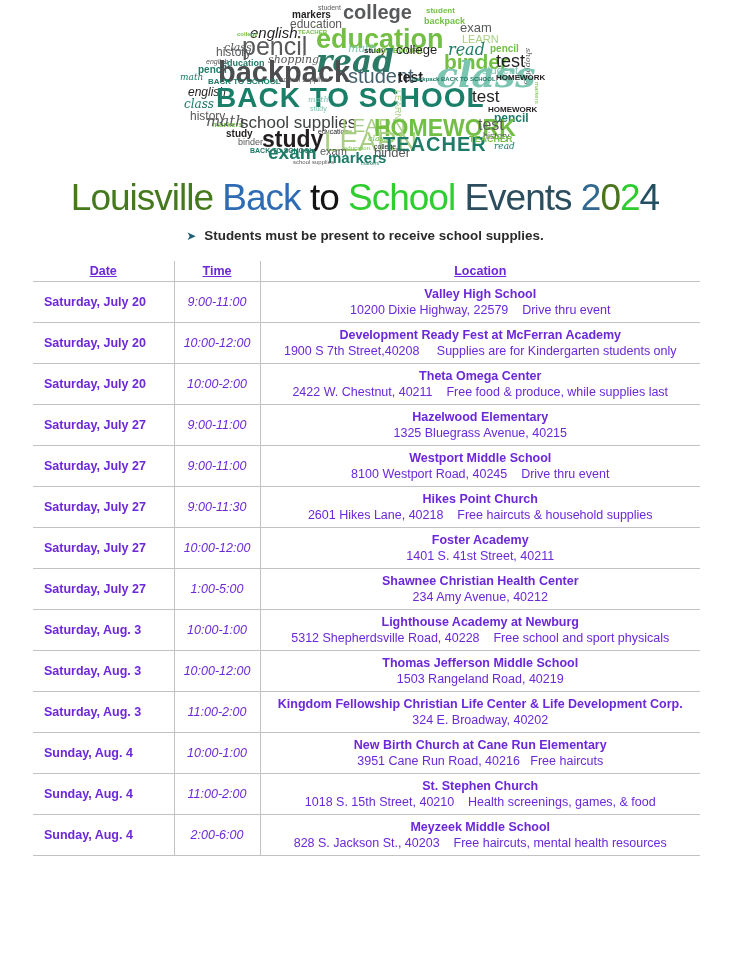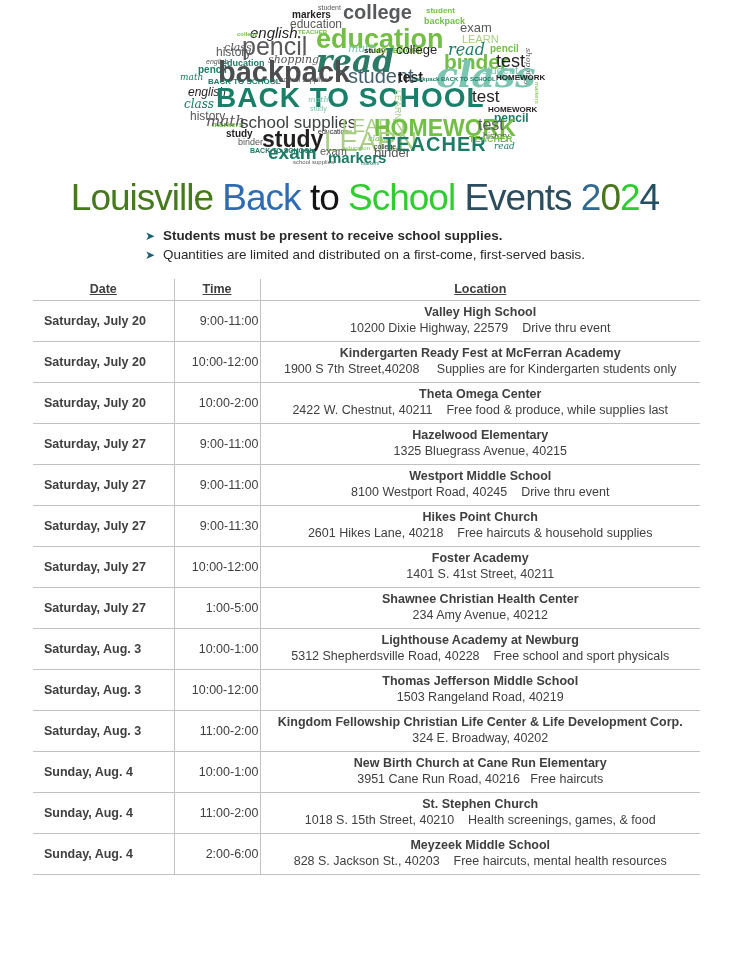--- a/index.html
+++ b/index.html
@@ -52,40 +52,40 @@
   .bullets li { line-height:18.5px; white-space:pre-wrap; }
   .bullet-arrow { margin-right:8px; font-size:12px; }
   .bold { font-weight:700; }
 
   
   .events-table {
     border-collapse:collapse;
     table-layout:fixed;
     width:667px;
     margin:15px 0 0 33px;
-    color:#404040;
+    color:#6d28d9;
   }
   .events-table th {
     font-size:12.5px;
     font-weight:700;
     height:21px;
     text-align:center;
     border-bottom:1px solid #c2c2c2;
     vertical-align:middle;
   }
   .events-table th span { text-decoration:underline; }
   .events-table td {
     border-bottom:1px solid #c2c2c2;
     height:41px;
     font-size:12.5px;
     vertical-align:middle;
   }
   .sep { border-right:1px solid #c2c2c2; }
   td.date { font-weight:700; padding-left:11px; text-align:left;margin-top:46px; }
-  td.time { text-align:right; }
+  td.time { text-align:center;font-style:italic; }
   td.loc  { text-align:center; }
   .loc-name    { font-weight:700; line-height:16px; }
   .loc-details { line-height:17px; white-space:pre-wrap; }
 </style>
 </head>
 <body>
 
 <div class="wordcloud">
     <span class="wc-word" style="left: 138px; top: 2px; font-size: 7px; color: rgb(88, 89, 91); font-weight: 400;">student</span>
     <span class="wc-word" style="left: 112px; top: 8px; font-size: 10px; color: rgb(35, 31, 32); font-weight: 700;">markers</span>
@@ -161,21 +161,20 @@
     <span class="wc-word" style="left: 164px; top: 143px; font-size: 6px; color: rgb(114, 191, 68); font-weight: 400;">education</span>
     <span class="wc-word" style="left: 194px; top: 144px; font-size: 13px; color: rgb(88, 89, 91); font-weight: 400;">binder</span>
     <span class="wc-word" style="left: 113px; top: 157px; font-size: 6px; color: rgb(88, 89, 91); font-weight: 400;">school supplies</span>
     <span class="wc-word" style="left: 181px; top: 159px; font-size: 5px; color: rgb(30, 123, 103); font-weight: 400;">markers</span>
   </div>
 
 <h1 class="title"><span style="color: rgb(69, 121, 29);">Louisville </span><span style="color: rgb(45, 108, 181);">Back </span><span style="color: rgb(20, 20, 20);">to </span><span style="color: rgb(48, 205, 48);">School </span><span style="color: rgb(43, 77, 94);">Events </span><span style="color: rgb(51, 104, 143);">2</span><span style="color: rgb(74, 115, 30);">0</span><span style="color: rgb(47, 203, 47);">2</span><span style="color: rgb(35, 80, 97);">4</span></h1>
 
 <ul class="bullets">
     <li><span class="bullet-arrow" style="color: rgb(29, 96, 119);">➤</span><span class="bold">Students must be present to receive school supplies.</span></li>
-    <li><span class="bullet-arrow" style="color: rgb(29, 96, 119);">➤</span><span>Quantities are limited and distributed on a first-come, first-served basis.</span></li>
   </ul>
 
 <table class="events-table">
   <colgroup>
     <col style="width:141px">
     <col style="width:86px">
     <col style="width:440px">
   </colgroup>
   <thead>
     <tr>
@@ -190,21 +189,21 @@
         <td class="time sep">9:00-11:00</td>
         <td class="loc">
           <div class="loc-name">Valley High School</div>
           <div class="loc-details">10200 Dixie Highway, 22579    Drive thru event</div>
         </td>
       </tr>
       <tr>
         <td class="date sep">Saturday, July 20</td>
         <td class="time sep">10:00-12:00</td>
         <td class="loc">
-          <div class="loc-name">Kindergarten Ready Fest at McFerran Academy</div>
+          <div class="loc-name">Development Ready Fest at McFerran Academy</div>
           <div class="loc-details">1900 S 7th Street,40208     Supplies are for Kindergarten students only</div>
         </td>
       </tr>
       <tr>
         <td class="date sep">Saturday, July 20</td>
         <td class="time sep">10:00-2:00</td>
         <td class="loc">
           <div class="loc-name">Theta Omega Center</div>
           <div class="loc-details">2422 W. Chestnut, 40211    Free food &amp; produce, while supplies last</div>
         </td>

